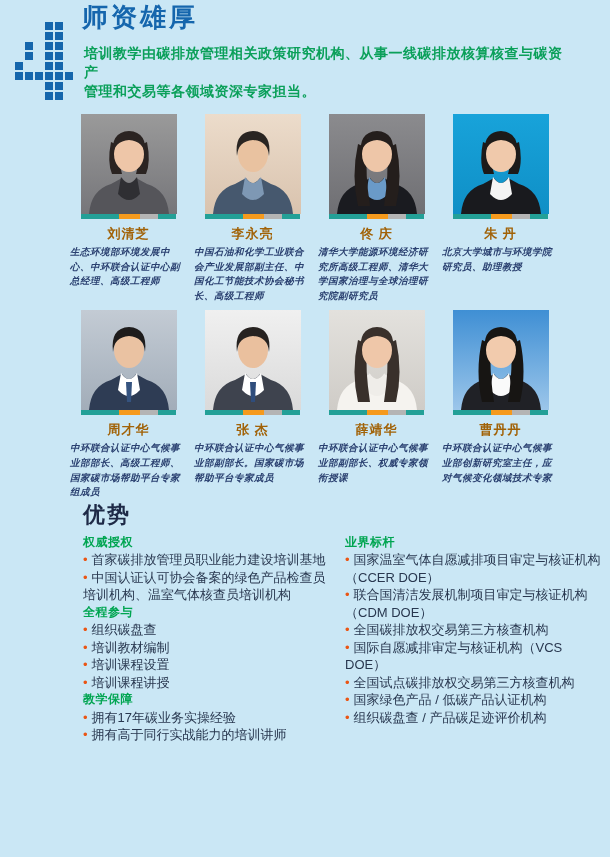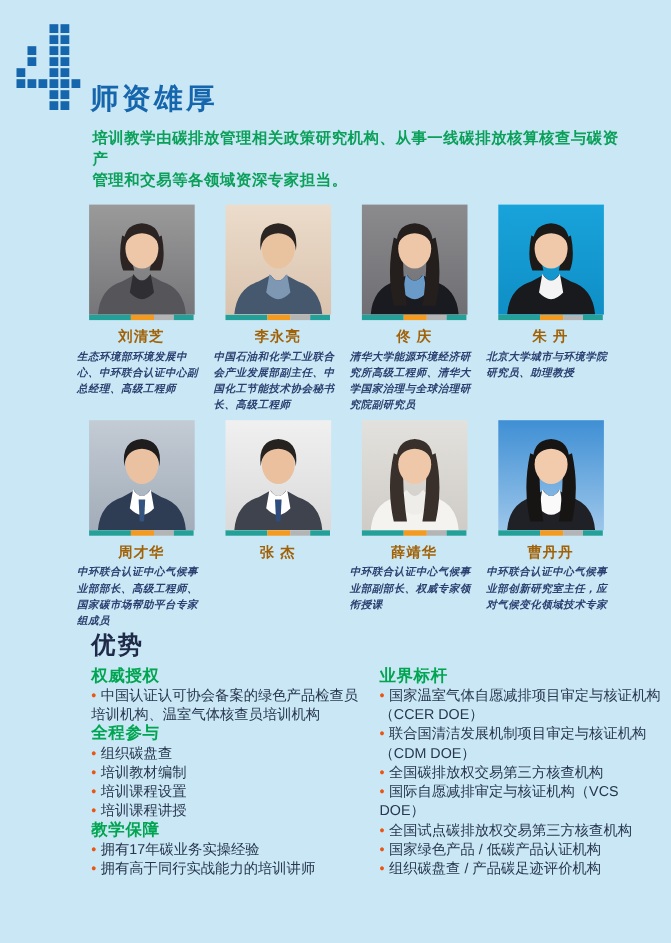--- a/index.html
+++ b/index.html
@@ -9,21 +9,21 @@
     font-family:"Liberation Sans", sans-serif;
     position:relative;
     overflow:hidden;
   }
   
   .pixel-num { position:absolute; left:14px; top:21px; }
   .px-row { display:flex; }
   .px-cell { width:8px; height:8px; margin:1px; }
   .px-cell.on { background:#1566ac; }
 
-  .header-block { padding-top:72px; }
+  .header-block { }
   .page-title {
     margin-left:82px; font-size:26px; font-weight:bold;
     color:#1566ad; letter-spacing:3px;
   }
   .subtitle {
     margin:19px 0 0 84px; font-size:17px; font-weight:bold;
     color:#212121; letter-spacing:1px;
   }
   .intro {
     margin:9px 0 0 84px; width:490px;
@@ -62,21 +62,21 @@
     color:#2a4070; font-family:Liberation Mono, monospace; font-style:italic;
     letter-spacing:0.5px; font-weight:bold;
   }
 
   
   .advantages { margin:2px 0 0 83px; }
   .adv-title { font-size:22px; line-height:24px; font-weight:bold; color:#1e2a47; letter-spacing:2px; }
   .adv-cols { display:flex; margin-top:7px; }
   .adv-col-left  { width:262px; }
   .adv-col-right { width:258px; }
-  .adv-heading { font-size:15px; font-weight:bold; color:#00a551; line-height:17.5px; letter-spacing:0.5px; }
+  .adv-heading { font-size:12px; font-weight:bold; color:#00a551; line-height:17.5px; letter-spacing:0.5px; }
   .adv-item { font-size:13px; color:#28374f; line-height:17.5px; white-space:pre-line; }
   .bullet { color:#ea5514; margin-right:4px; font-size:13px; }
 </style>
 </head>
 <body>
 
 <div class="pixel-num" id="pixel-num">
     <div class="px-row">
       <div class="px-cell"></div>
       <div class="px-cell"></div>
@@ -267,20 +267,21 @@
         <path class="p-cap" d="M32,42 Q29,18 48,17 Q67,18 64,42 Q63,27 48,26 Q33,27 32,42 Z"></path>
       </svg>
     </div>
     <div class="strip">
         <span style="background: rgb(35, 160, 151); width: 40%;"></span>
         <span style="background: rgb(245, 154, 29); width: 22%;"></span>
         <span style="background: rgb(180, 180, 180); width: 19%;"></span>
         <span style="background: rgb(35, 160, 151); width: 19%;"></span>
       </div>
     <div class="expert-name">张 杰</div>
+    <div class="expert-bio">中环联合认证中心气候事业部副部长。国家碳市场帮助平台专家成员</div>
   </div>
     <div class="expert-card" style="--p-bg1: #e3e1dd; --p-bg2: #cfccc7; --p-hair: #39302b; --p-suit: #f5f3ef; --p-shirt: #efede9; --p-skin: #efc7a9;">
     <div class="photo photo--long">
       <svg viewBox="0 0 96 100">
         <path class="p-body" d="M8,100 Q10,76 30,70 L41,64 Q48,74 55,64 L66,70 Q86,76 88,100 Z"></path>
         <path class="p-shirt" d="M40,63 Q48,75 56,63 L59,80 Q48,92 37,80 Z"></path>
         <path class="p-tie" d="M45,72 L51,72 L50,92 L46,92 Z"></path>
         <path class="p-side p-side-long" d="M29,30 Q22,62 29,92 L41,92 Q36,60 38,34 Z M67,30 Q74,62 67,92 L55,92 Q60,60 58,34 Z"></path>
         <path class="p-side p-side-bob" d="M30,28 Q26,48 31,60 L41,60 Q37,46 39,32 Z M66,28 Q70,48 65,60 L55,60 Q59,46 57,32 Z"></path>
         <ellipse class="p-head" cx="48" cy="40" rx="15" ry="18"></ellipse>
@@ -317,20 +318,21 @@
     <div class="expert-name">曹丹丹</div>
     <div class="expert-bio">中环联合认证中心气候事业部创新研究室主任，应对气候变化领域技术专家</div>
   </div>
   </div>
 
 <div class="advantages">
   <div class="adv-title">优势</div>
   <div class="adv-cols" id="adv-cols">
       <div class="adv-col-left">
         <div class="adv-heading">权威授权</div>
+        <div class="adv-item"><span class="bullet">•</span><span class="txt">首家碳排放管理员职业能力建设培训基地</span></div>
         <div class="adv-item"><span class="bullet">•</span><span class="txt">中国认证认可协会备案的绿色产品检查员
 培训机构、温室气体核查员培训机构</span></div>
         <div class="adv-heading">全程参与</div>
         <div class="adv-item"><span class="bullet">•</span><span class="txt">组织碳盘查</span></div>
         <div class="adv-item"><span class="bullet">•</span><span class="txt">培训教材编制</span></div>
         <div class="adv-item"><span class="bullet">•</span><span class="txt">培训课程设置</span></div>
         <div class="adv-item"><span class="bullet">•</span><span class="txt">培训课程讲授</span></div>
         <div class="adv-heading">教学保障</div>
         <div class="adv-item"><span class="bullet">•</span><span class="txt">拥有17年碳业务实操经验</span></div>
         <div class="adv-item"><span class="bullet">•</span><span class="txt">拥有高于同行实战能力的培训讲师</span></div>

